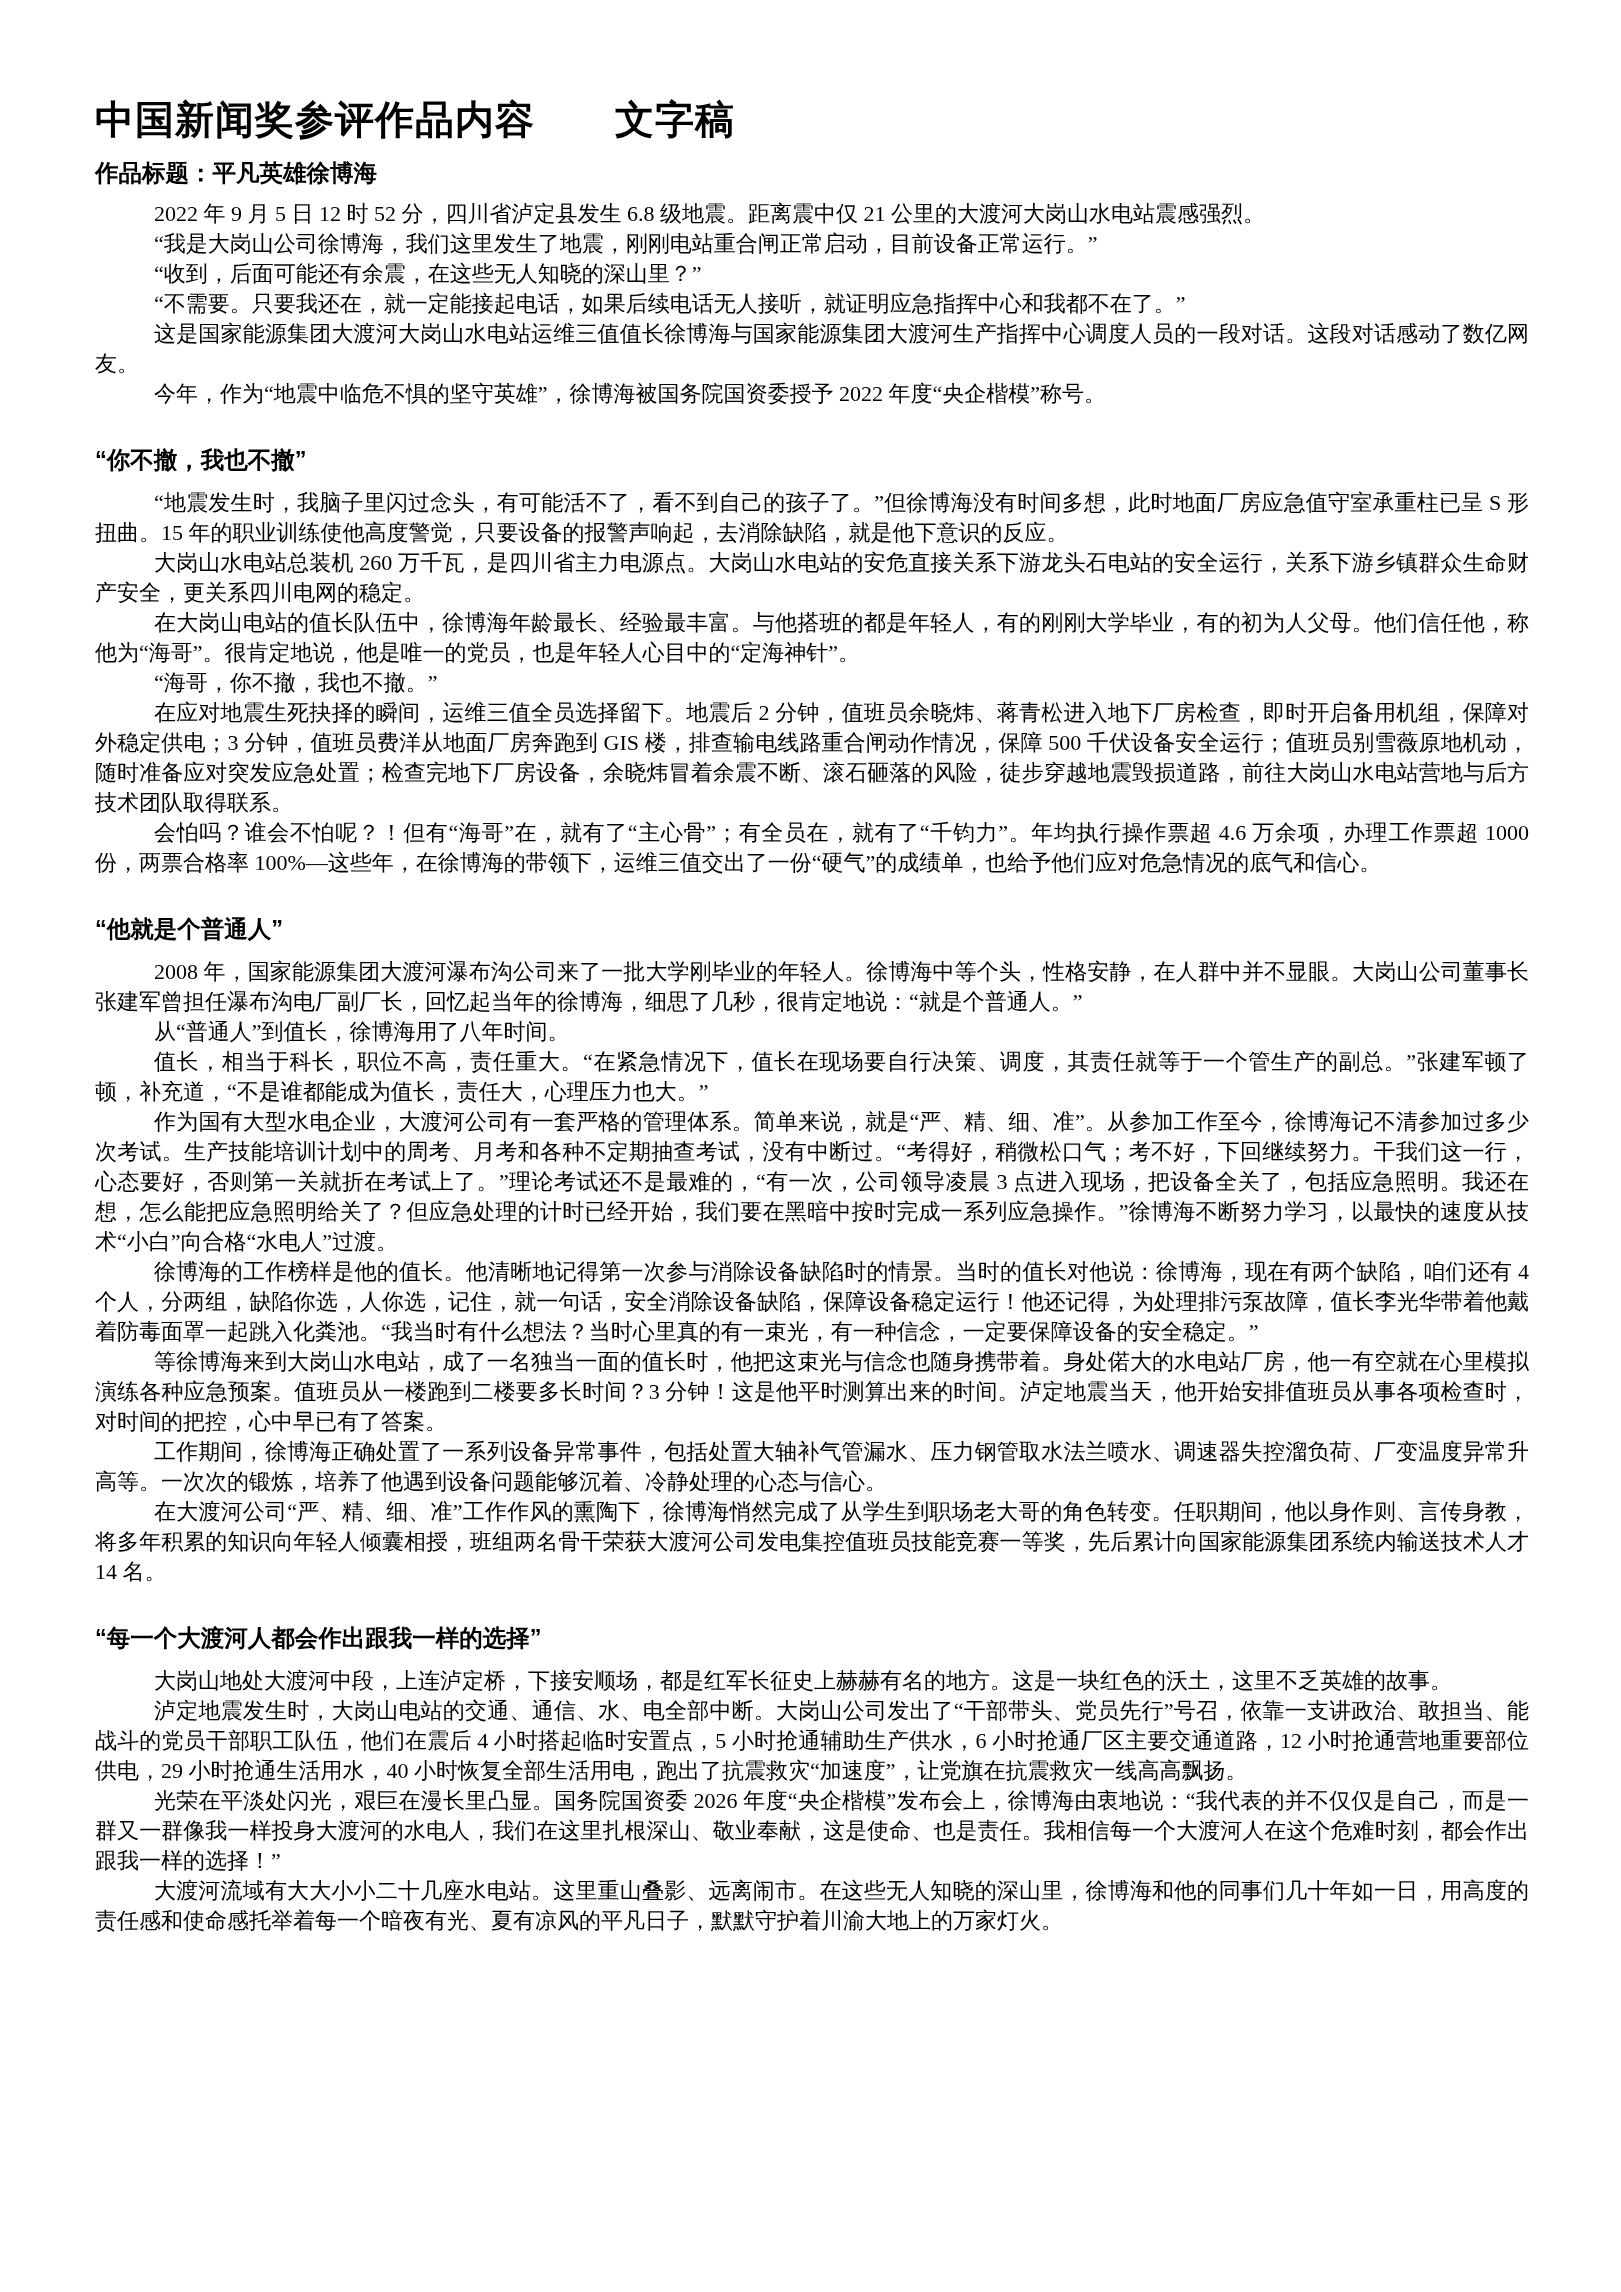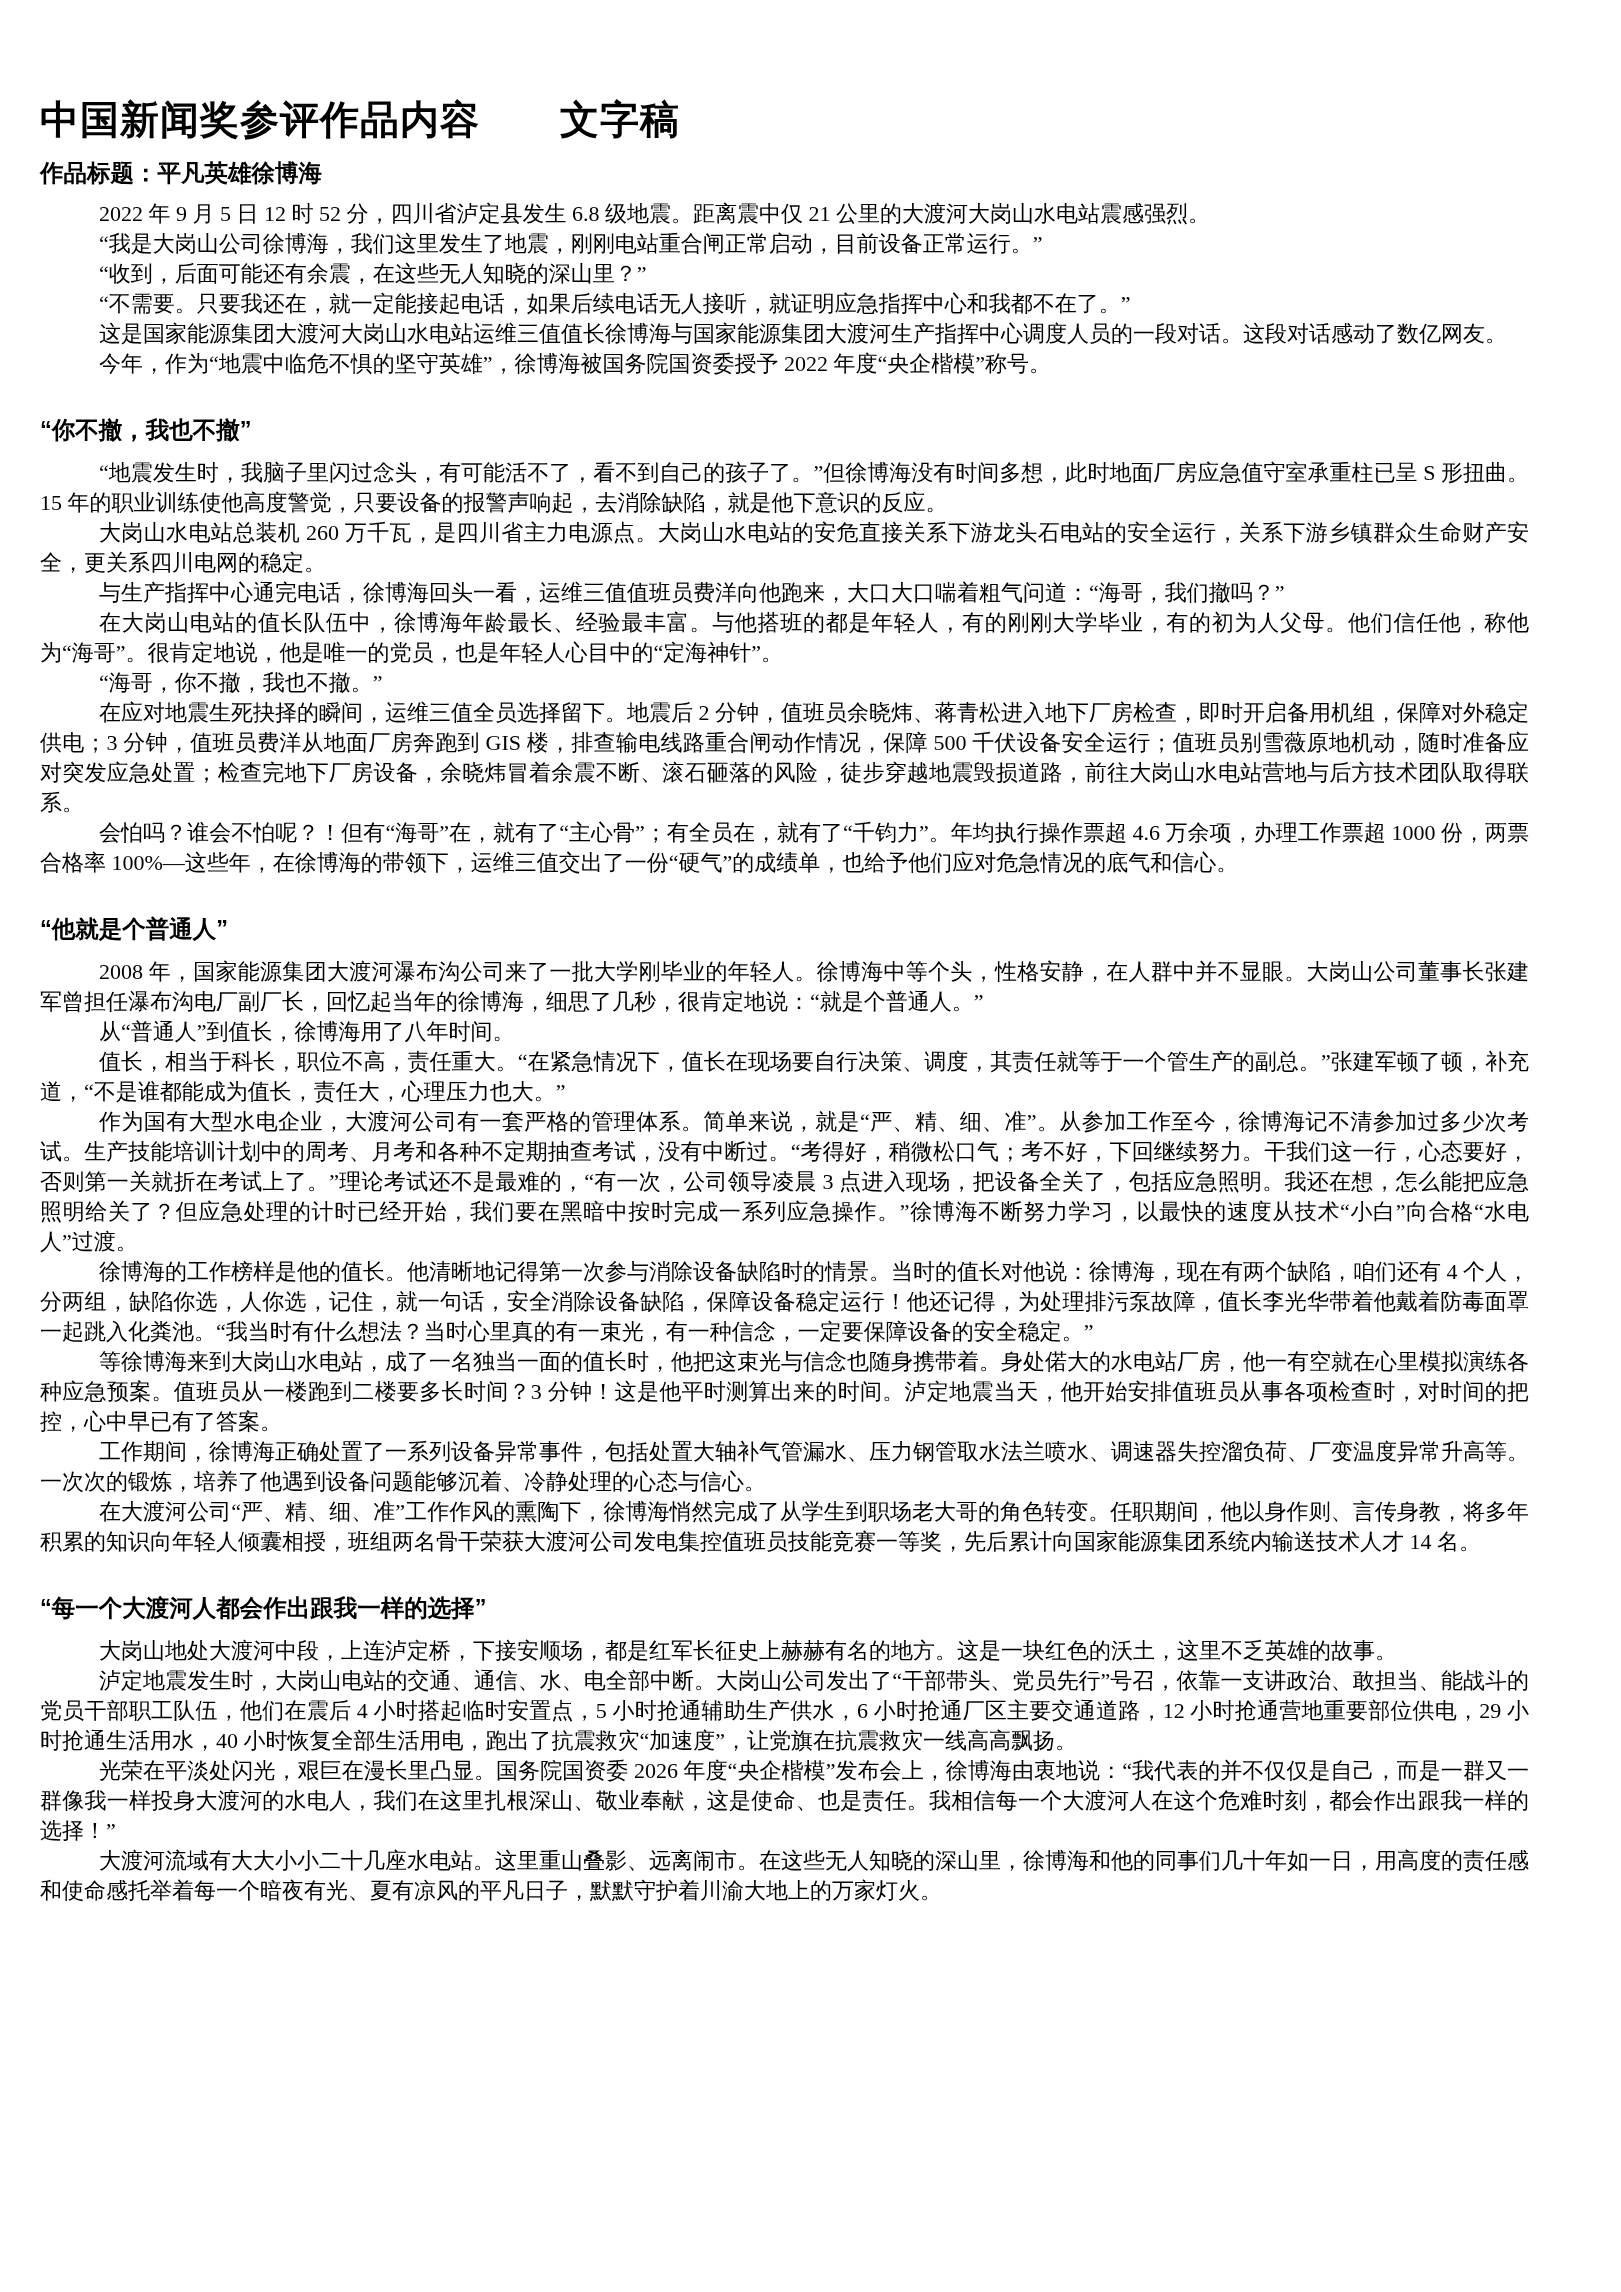--- a/index.html
+++ b/index.html
@@ -5,21 +5,21 @@
   html, body { margin: 0; padding: 0; background: #ffffff; }
   body {
     width: 1621px; height: 2293px;
     overflow: hidden;
     color: #000000;
     font-family: "Liberation Serif", "DejaVu Serif", serif;
   }
   .page {
     box-sizing: border-box;
     width: 1621px; height: 2293px;
-    padding: 61px 92px 39px 40px;
+    padding: 61px 92px 39px 95px;
   }
   .doc-title {
     font-family: "Liberation Sans", "DejaVu Sans", sans-serif;
     font-size: 39px;
     font-weight: bold;
     line-height: 47px;
     margin: 35px 0 0 0;
     letter-spacing: 1px;
     white-space: pre;
   }
@@ -65,21 +65,20 @@
       <p class="para">“收到，后面可能还有余震，在这些无人知晓的深山里？”</p>
       <p class="para">“不需要。只要我还在，就一定能接起电话，如果后续电话无人接听，就证明应急指挥中心和我都不在了。”</p>
       <p class="para">这是国家能源集团大渡河大岗山水电站运维三值值长徐博海与国家能源集团大渡河生产指挥中心调度人员的一段对话。这段对话感动了数亿网友。</p>
       <p class="para">今年，作为“地震中临危不惧的坚守英雄”，徐博海被国务院国资委授予 2022 年度“央企楷模”称号。</p>
     </section>
 
     <section>
       <h2 class="section-heading">“你不撤，我也不撤”</h2>
       <p class="para">“地震发生时，我脑子里闪过念头，有可能活不了，看不到自己的孩子了。”但徐博海没有时间多想，此时地面厂房应急值守室承重柱已呈 S 形扭曲。15 年的职业训练使他高度警觉，只要设备的报警声响起，去消除缺陷，就是他下意识的反应。</p>
       <p class="para">大岗山水电站总装机 260 万千瓦，是四川省主力电源点。大岗山水电站的安危直接关系下游龙头石电站的安全运行，关系下游乡镇群众生命财产安全，更关系四川电网的稳定。</p>
-      <p class="para">与生产指挥中心通完电话，徐博海回头一看，运维三值值班员费洋向他跑来，大口大口喘着粗气问道：“海哥，我们撤吗？”</p>
       <p class="para">在大岗山电站的值长队伍中，徐博海年龄最长、经验最丰富。与他搭班的都是年轻人，有的刚刚大学毕业，有的初为人父母。他们信任他，称他为“海哥”。很肯定地说，他是唯一的党员，也是年轻人心目中的“定海神针”。</p>
       <p class="para">“海哥，你不撤，我也不撤。”</p>
       <p class="para">在应对地震生死抉择的瞬间，运维三值全员选择留下。地震后 2 分钟，值班员余晓炜、蒋青松进入地下厂房检查，即时开启备用机组，保障对外稳定供电；3 分钟，值班员费洋从地面厂房奔跑到 GIS 楼，排查输电线路重合闸动作情况，保障 500 千伏设备安全运行；值班员别雪薇原地机动，随时准备应对突发应急处置；检查完地下厂房设备，余晓炜冒着余震不断、滚石砸落的风险，徒步穿越地震毁损道路，前往大岗山水电站营地与后方技术团队取得联系。</p>
       <p class="para">会怕吗？谁会不怕呢？！但有“海哥”在，就有了“主心骨”；有全员在，就有了“千钧力”。年均执行操作票超 4.6 万余项，办理工作票超 1000 份，两票合格率 100%—这些年，在徐博海的带领下，运维三值交出了一份“硬气”的成绩单，也给予他们应对危急情况的底气和信心。</p>
     </section>
 
     <section>
       <h2 class="section-heading">“他就是个普通人”</h2>
       <p class="para">2008 年，国家能源集团大渡河瀑布沟公司来了一批大学刚毕业的年轻人。徐博海中等个头，性格安静，在人群中并不显眼。大岗山公司董事长张建军曾担任瀑布沟电厂副厂长，回忆起当年的徐博海，细思了几秒，很肯定地说：“就是个普通人。”</p>
       <p class="para">从“普通人”到值长，徐博海用了八年时间。</p>

